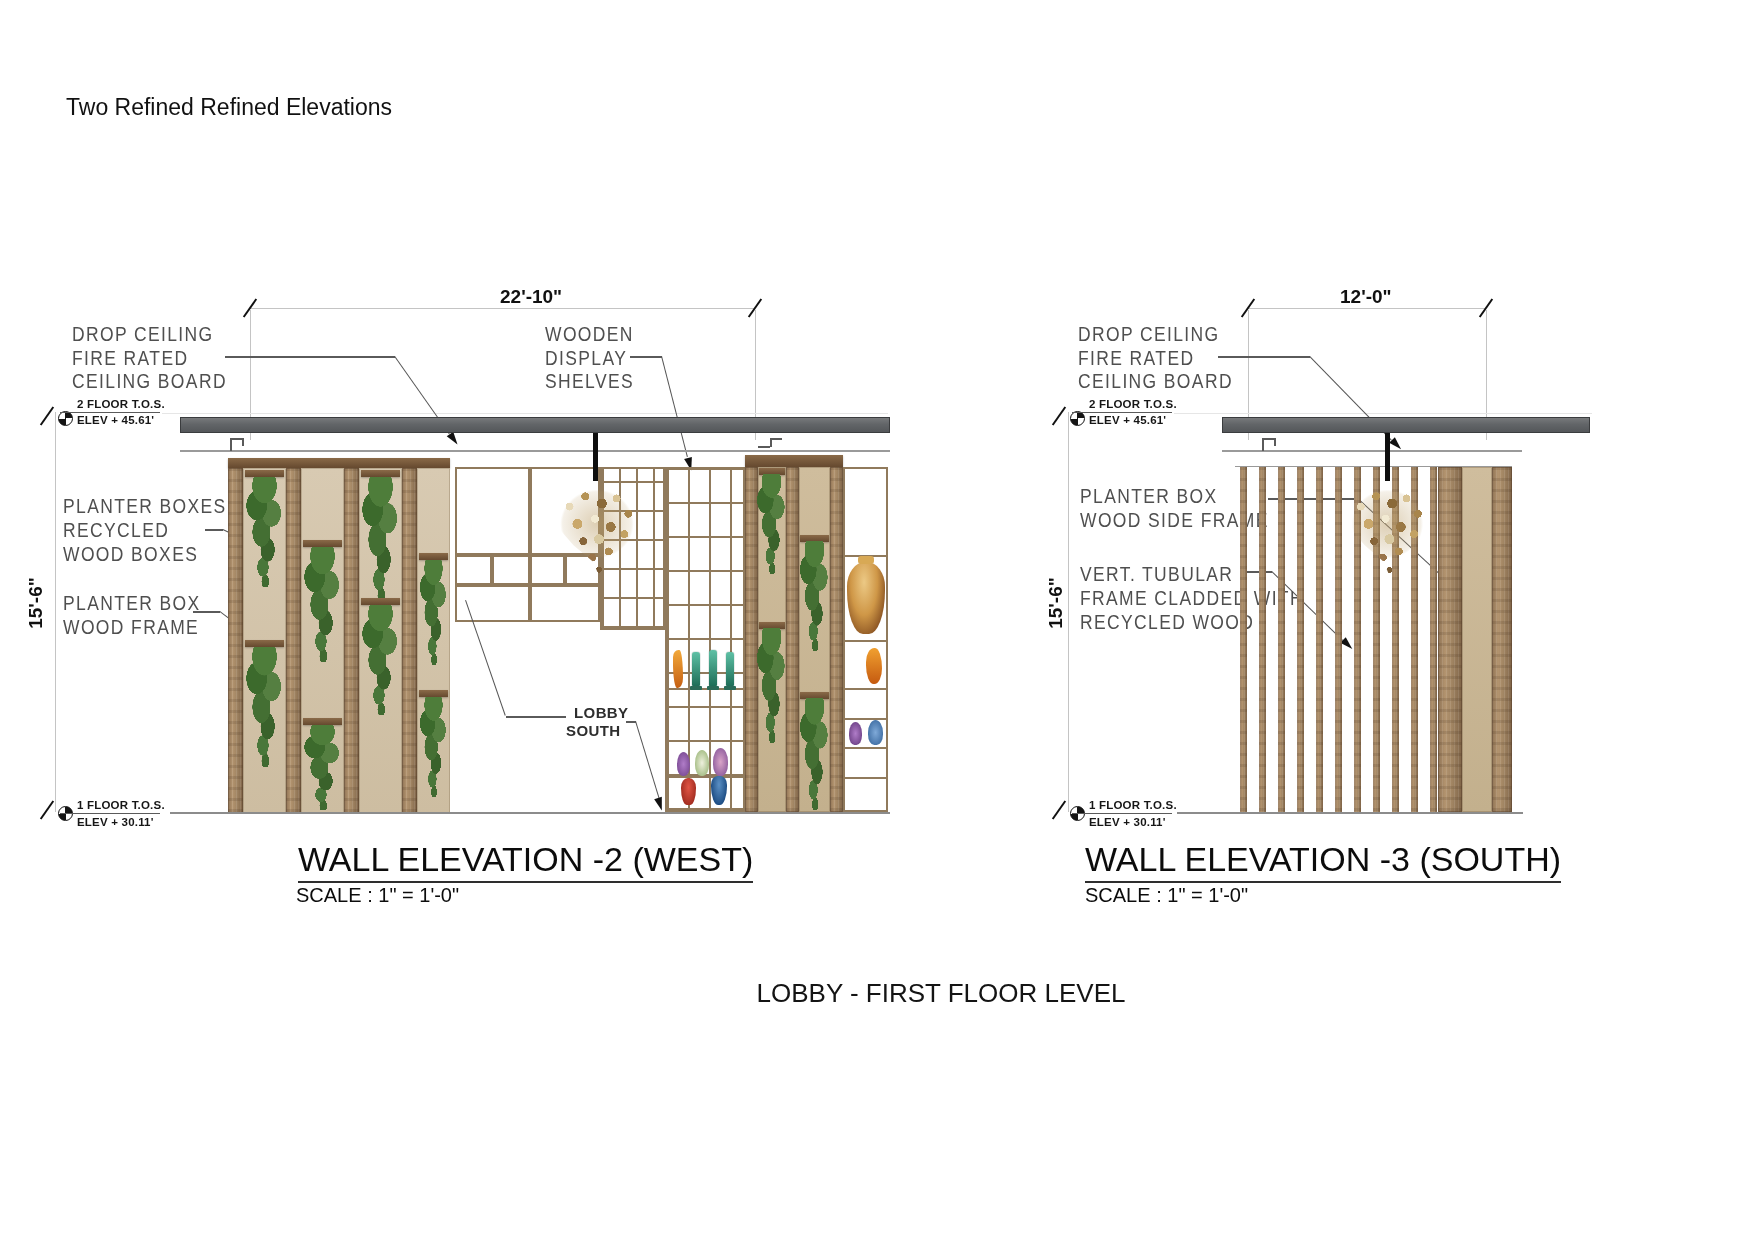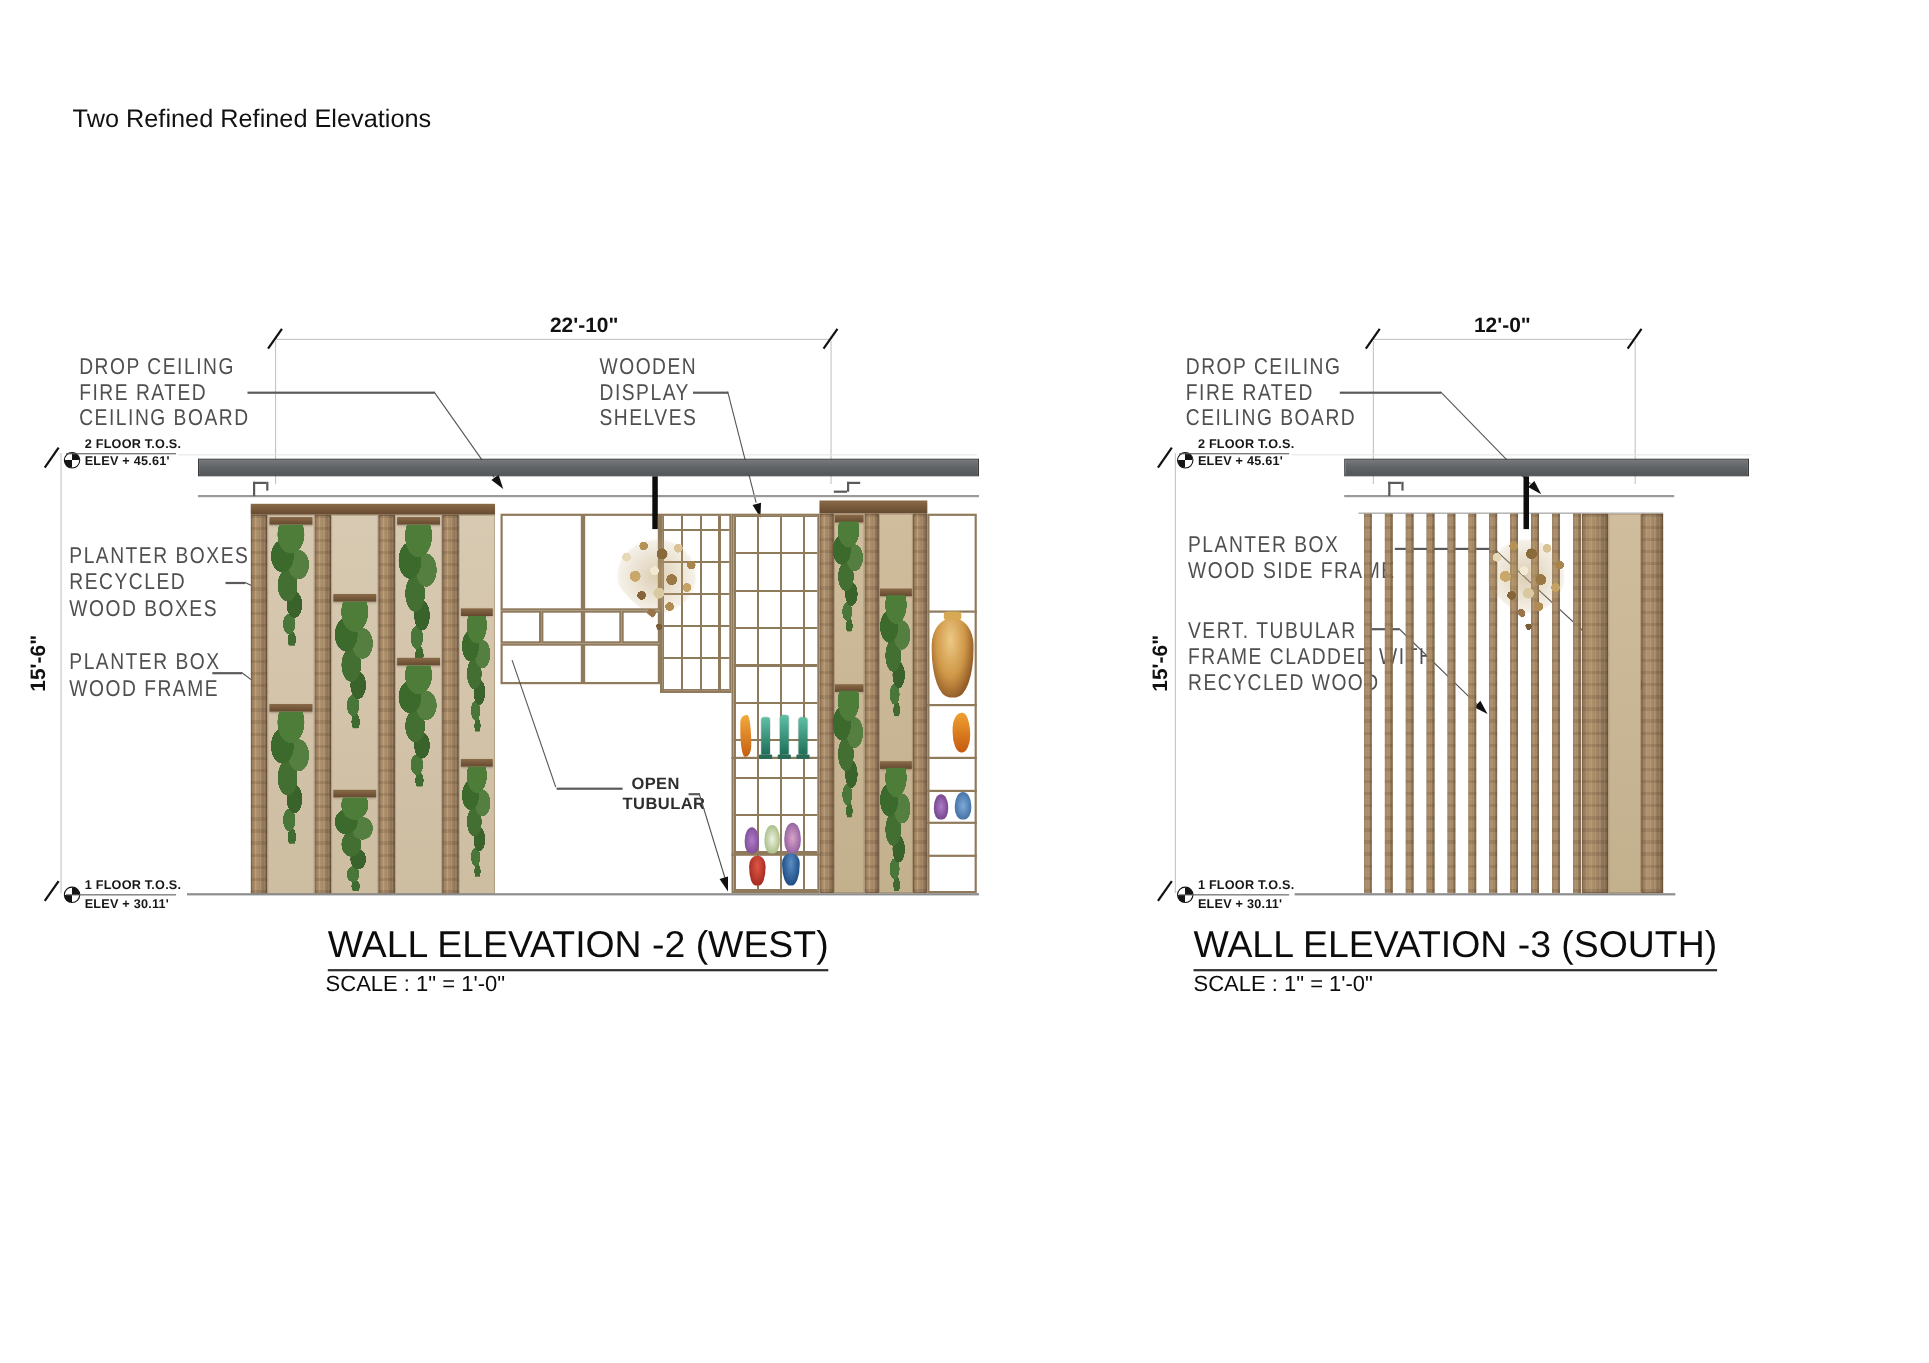--- a/index.html
+++ b/index.html
@@ -82,20 +82,21 @@
          border-radius:48% 48% 42% 42%/34% 34% 60% 60%;}
   .avase::before{content:'';position:absolute;left:30%;top:-6px;width:40%;height:8px;background:#d8a955;border-radius:3px;}
   .ovase{position:absolute;background:linear-gradient(180deg,#f0a030,#c55a10);border-radius:55% 45% 50% 50%/40% 60% 45% 55%;}
 </style>
 </head>
 <body>
 
 <div id="canvas">
 
   <div class="pagetitle" style="left:66px;top:94px;">Two Refined Refined Elevations</div>
+  <div class="caption" style="left:741px;top:978px;">LOBBY - FIRST FLOOR LEVEL</div>
 
   <div>
 
     <div class="hl lt" style="left:250px;top:308px;width:505px;height:1px;"></div>
     <div class="slash" style="left:239px;top:307px;"></div>
     <div class="slash" style="left:744px;top:307px;"></div>
     <div class="vl lt" style="left:250px;top:310px;width:1px;height:130px;"></div>
     <div class="vl lt" style="left:755px;top:310px;width:1px;height:130px;"></div>
     <div class="dimtxt" style="left:500px;top:286px;">22'-10"</div>
 
@@ -226,22 +227,22 @@
     <div class="hl" style="left:843px;top:640px;width:45px;height:2px;background:#907a5c;"></div>
     <div class="hl" style="left:843px;top:688px;width:45px;height:2px;background:#907a5c;"></div>
     <div class="hl" style="left:843px;top:718px;width:45px;height:2px;background:#907a5c;"></div>
     <div class="hl" style="left:843px;top:747px;width:45px;height:2px;background:#907a5c;"></div>
     <div class="hl" style="left:843px;top:777px;width:45px;height:2px;background:#907a5c;"></div>
     <div class="avase" style="left:847px;top:562px;width:38px;height:72px;"></div>
     <div class="ovase" style="left:866px;top:648px;width:16px;height:36px;"></div>
     <div class="bloom" style="left:849px;top:722px;width:13px;height:23px;background:radial-gradient(#b07cc8,#5e3377);"></div>
     <div class="bloom" style="left:868px;top:720px;width:15px;height:25px;background:radial-gradient(#7fa9d8,#2f5f96);"></div>
 
-    <div class="openlbl" style="left:574px;top:704px;">OPEN</div>
-    <div class="openlbl" style="left:566px;top:722px;">TUBULAR</div>
+    <div class="openlbl" style="left:574px;top:704px;">LOBBY</div>
+    <div class="openlbl" style="left:566px;top:722px;">SOUTH</div>
     <div class="diag" style="left:466px;top:600px;width:122px;transform:rotate(71deg);"></div>
     <div class="hl" style="left:506px;top:716px;width:60px;height:1.5px;"></div>
     <div class="hl" style="left:626px;top:721px;width:10px;height:1.5px;"></div>
     <div class="diag" style="left:636px;top:721px;width:82px;transform:rotate(73deg);"></div>
     <div class="arr" style="left:658px;top:794px;transform:rotate(73deg);"></div>
 
     <div class="floor" style="left:170px;top:812px;width:720px;"></div>
 
     <div class="eltitle" style="left:298px;top:840px;">WALL ELEVATION -2 (WEST)</div>
     <div class="elscale" style="left:296px;top:884px;">SCALE : 1" = 1'-0"</div>

